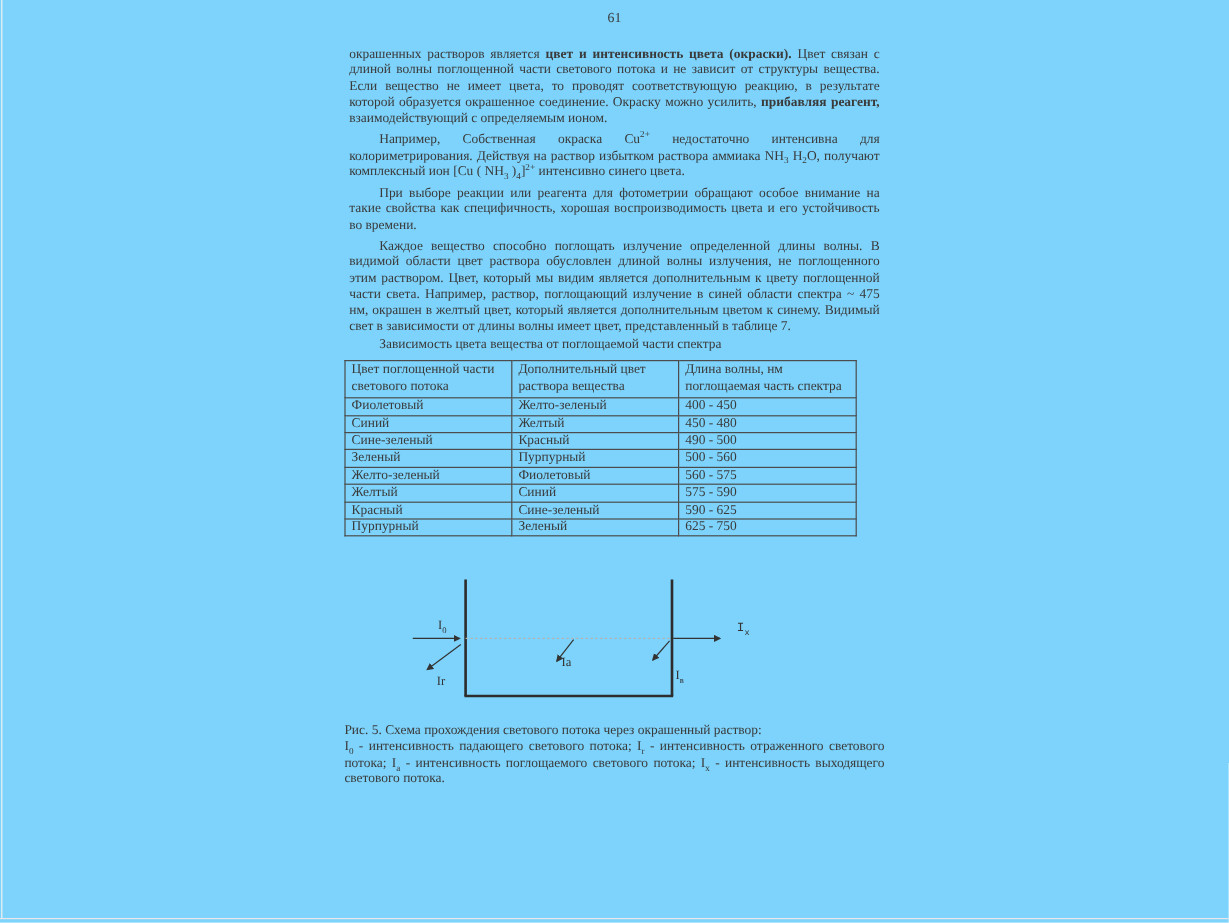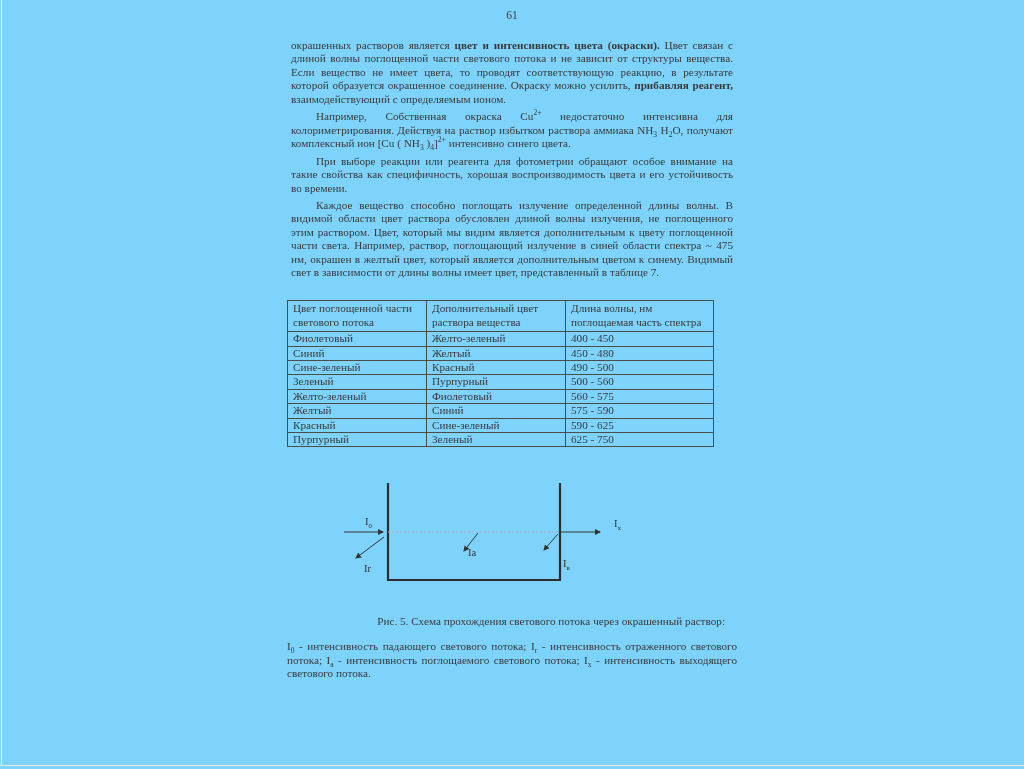--- a/index.html
+++ b/index.html
@@ -36,49 +36,50 @@
     border:1px solid #4c4c4c; font-weight:normal; text-align:left;
     vertical-align:top; padding:0 5px; overflow:hidden;
   }
   table.spectrum th { line-height:13.6px; padding-top:1px; padding-bottom:2px; }
   table.spectrum td { line-height:12.4px; padding-top:0px; padding-bottom:1px; }
 
   .figure { position:absolute; left:287px; top:475px; width:460px; height:128px; }
   .figure svg { position:absolute; left:0; top:0; }
   .fig-label { position:absolute; font-size:10.5px; color:#333; white-space:nowrap;text-align:center; }
   #lbl-i0 { left:78px;  top:41px; }
-  #lbl-ix { left:327px; top:43px; }
+  #lbl-ix { left:327px; top:43px;font-family:Liberation Mono, monospace; }
   #lbl-ir { left:77px;  top:88px; }
   #lbl-ia { left:181px; top:72px; }
   #lbl-iv { left:276px; top:83px; }
 
   .caption {
     position:absolute; left:287px; top:603px; width:450px;
     font-size:11.2px; line-height:13.45px;
   }
-  .caption-title { margin:12px;text-align:right; }
+  .caption-title { margin:0; }
   .caption-body { margin:0; text-align:justify; }
 
   .left-rule  { position:absolute; left:1px; top:0; bottom:4px; border-left:1px solid #f1f1f1; }
   .bottom-rule{ position:absolute; left:0; right:0; bottom:3px; border-top:1px solid #e8e8e8; }
 </style>
 </head>
 <body>
 
 <div class="page">
 
   <div class="page-number">61</div>
 
   <div class="text-block">
     <p><span>окрашенных растворов является </span><span class="seg-b">цвет и интенсивность цвета (окраски).</span><span> Цвет связан с длиной волны поглощенной части светового потока и не зависит от структуры вещества. Если вещество не имеет цвета, то проводят соответствующую реакцию, в результате которой образуется окрашенное соединение. Окраску можно усилить, </span><span class="seg-b">прибавляя реагент,</span><span> взаимодействующий с определяемым ионом.</span></p>
     <p class="indent"><span>Например, Собственная окраска </span><span>Cu<sup>2+</sup></span><span> недостаточно интенсивна для колориметрирования. Действуя на раствор избытком раствора аммиака </span><span>NH<sub>3</sub></span><span> H<sub>2</sub></span><span>O, получают комплексный ион [Cu ( NH<sub>3</sub></span><span> )<sub>4</sub></span><span>]<sup>2+</sup></span><span> интенсивно синего цвета.</span></p>
     <p class="indent"><span>При выборе реакции или реагента для фотометрии обращают особое внимание на такие свойства как специфичность, хорошая воспроизводимость цвета и его устойчивость во времени.</span></p>
     <p class="indent"><span>Каждое вещество способно поглощать излучение определенной длины волны. В видимой области цвет раствора обусловлен длиной волны излучения, не поглощенного этим раствором. Цвет, который мы видим является дополнительным к цвету поглощенной части света. Например, раствор, поглощающий излучение в синей области спектра ~ 475 нм, окрашен в желтый цвет, который является дополнительным цветом к синему. Видимый свет в зависимости от длины волны имеет цвет, представленный в таблице 7.</span></p>
   </div>
 
+  <div class="table-title">Зависимость цвета вещества от поглощаемой части спектра</div>
 
   <table class="spectrum">
     <colgroup>
         <col style="width:139px">
         <col style="width:139px">
         <col style="width:148px">
       </colgroup>
     <thead>
       <tr>
         <th>

